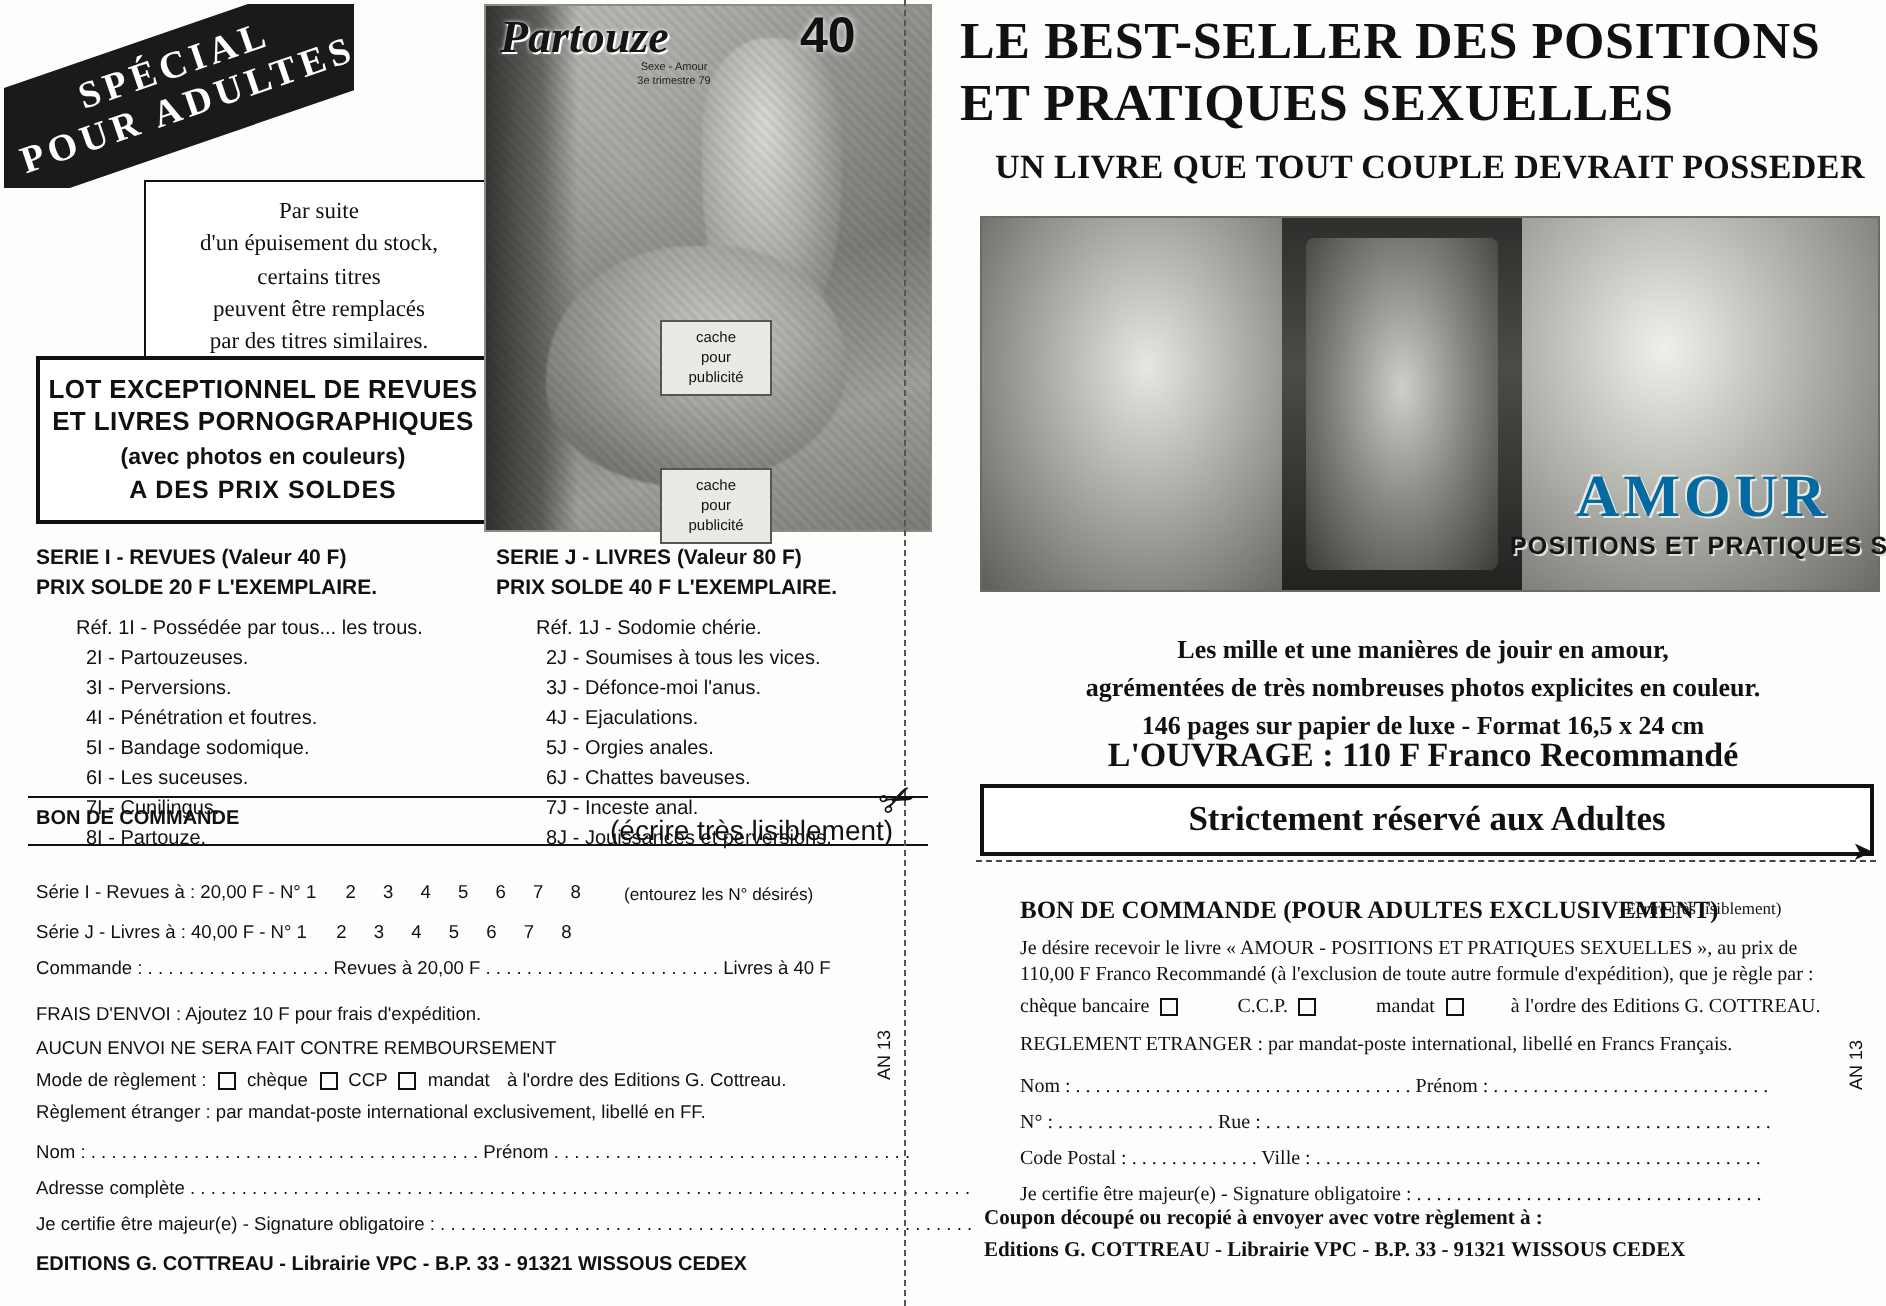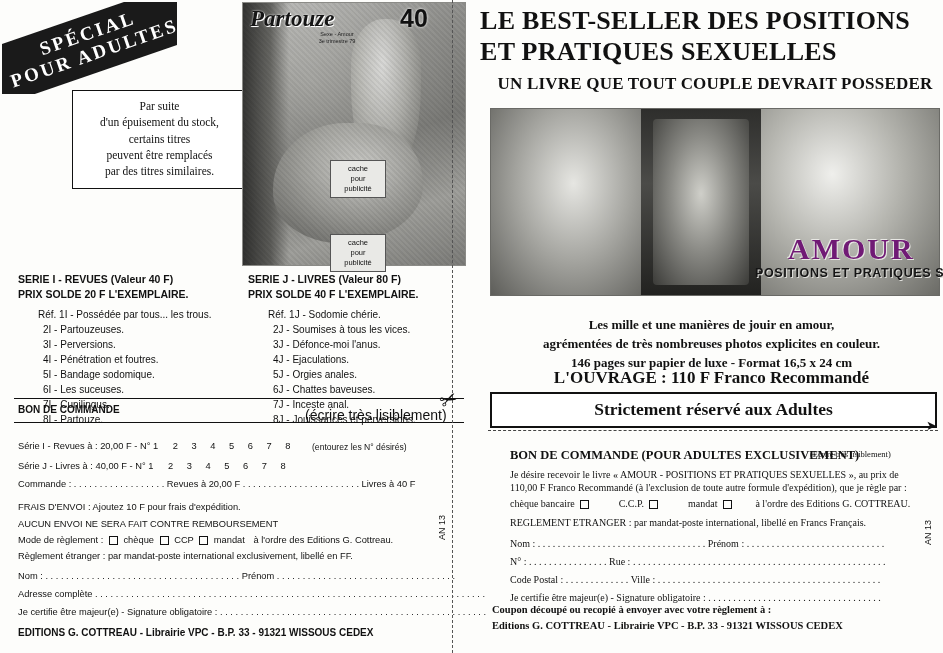--- a/index.html
+++ b/index.html
@@ -326,21 +326,21 @@
     position: absolute; left: 270px; top: 0; width: 178px; height: 186px;
     background: radial-gradient(ellipse at 40% 35%, #efefec 0%, #b4b4ae 45%, #6b6b66 100%);
   }
   .amour {
     position: absolute;
     left: 308px; top: 232px;
     font-family: "Liberation Serif", serif;
     font-weight: bold;
     font-size: 30px;
     letter-spacing: 2px;
-    color: #701a75;
+    color: #0369a1;
     text-shadow: 1px 1px 0 #e8e8e4, -1px -1px 0 #e8e8e4;
   }
   .amour-sub {
     position: absolute;
     left: 275px; top: 266px;
     font-family: "Liberation Sans", sans-serif;
     font-weight: bold;
     font-size: 12.5px;
     letter-spacing: 0.6px;
     color: #151515;
@@ -427,20 +427,28 @@
     </div>
 
     <div class="notice">
       <span style="white-space: pre-line;">Par suite
 d'un épuisement du stock,
 certains titres
 peuvent être remplacés
 par des titres similaires.</span>
     </div>
 
+    <div class="lotbox">
+      <div class="l1">
+        <div>LOT EXCEPTIONNEL DE REVUES</div>
+        <div>ET LIVRES PORNOGRAPHIQUES</div>
+      </div>
+      <div class="l2">(avec photos en couleurs)</div>
+      <div class="l3">A DES PRIX SOLDES</div>
+    </div>
 
     <div class="photo-block">
       <div class="dark-left"></div>
       <div class="figure-a"></div>
       <div class="figure-b"></div>
       <div class="grain"></div>
     </div>
     <div class="mag-title">Partouze</div>
     <div class="mag-price">40</div>
     <div class="mag-sub" style="white-space: pre-line;">Sexe - Amour

